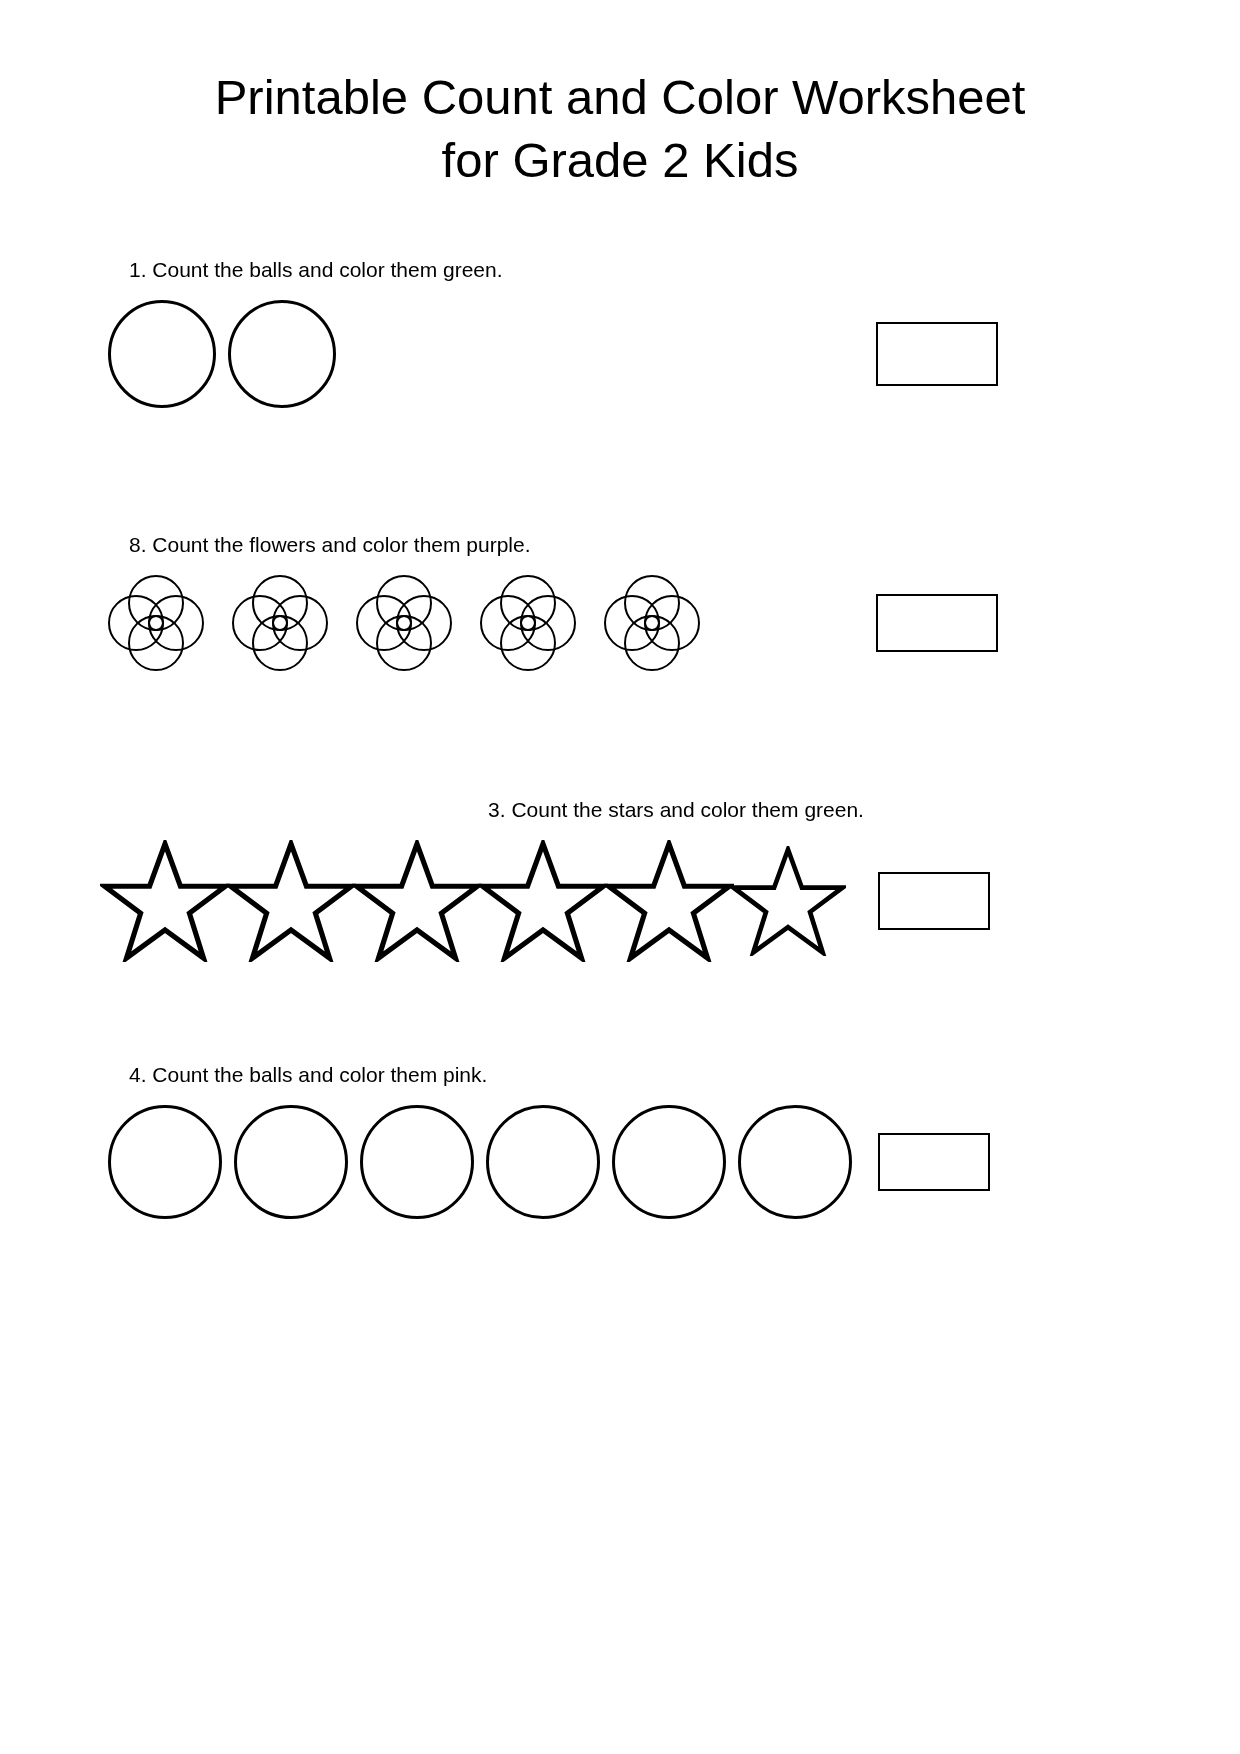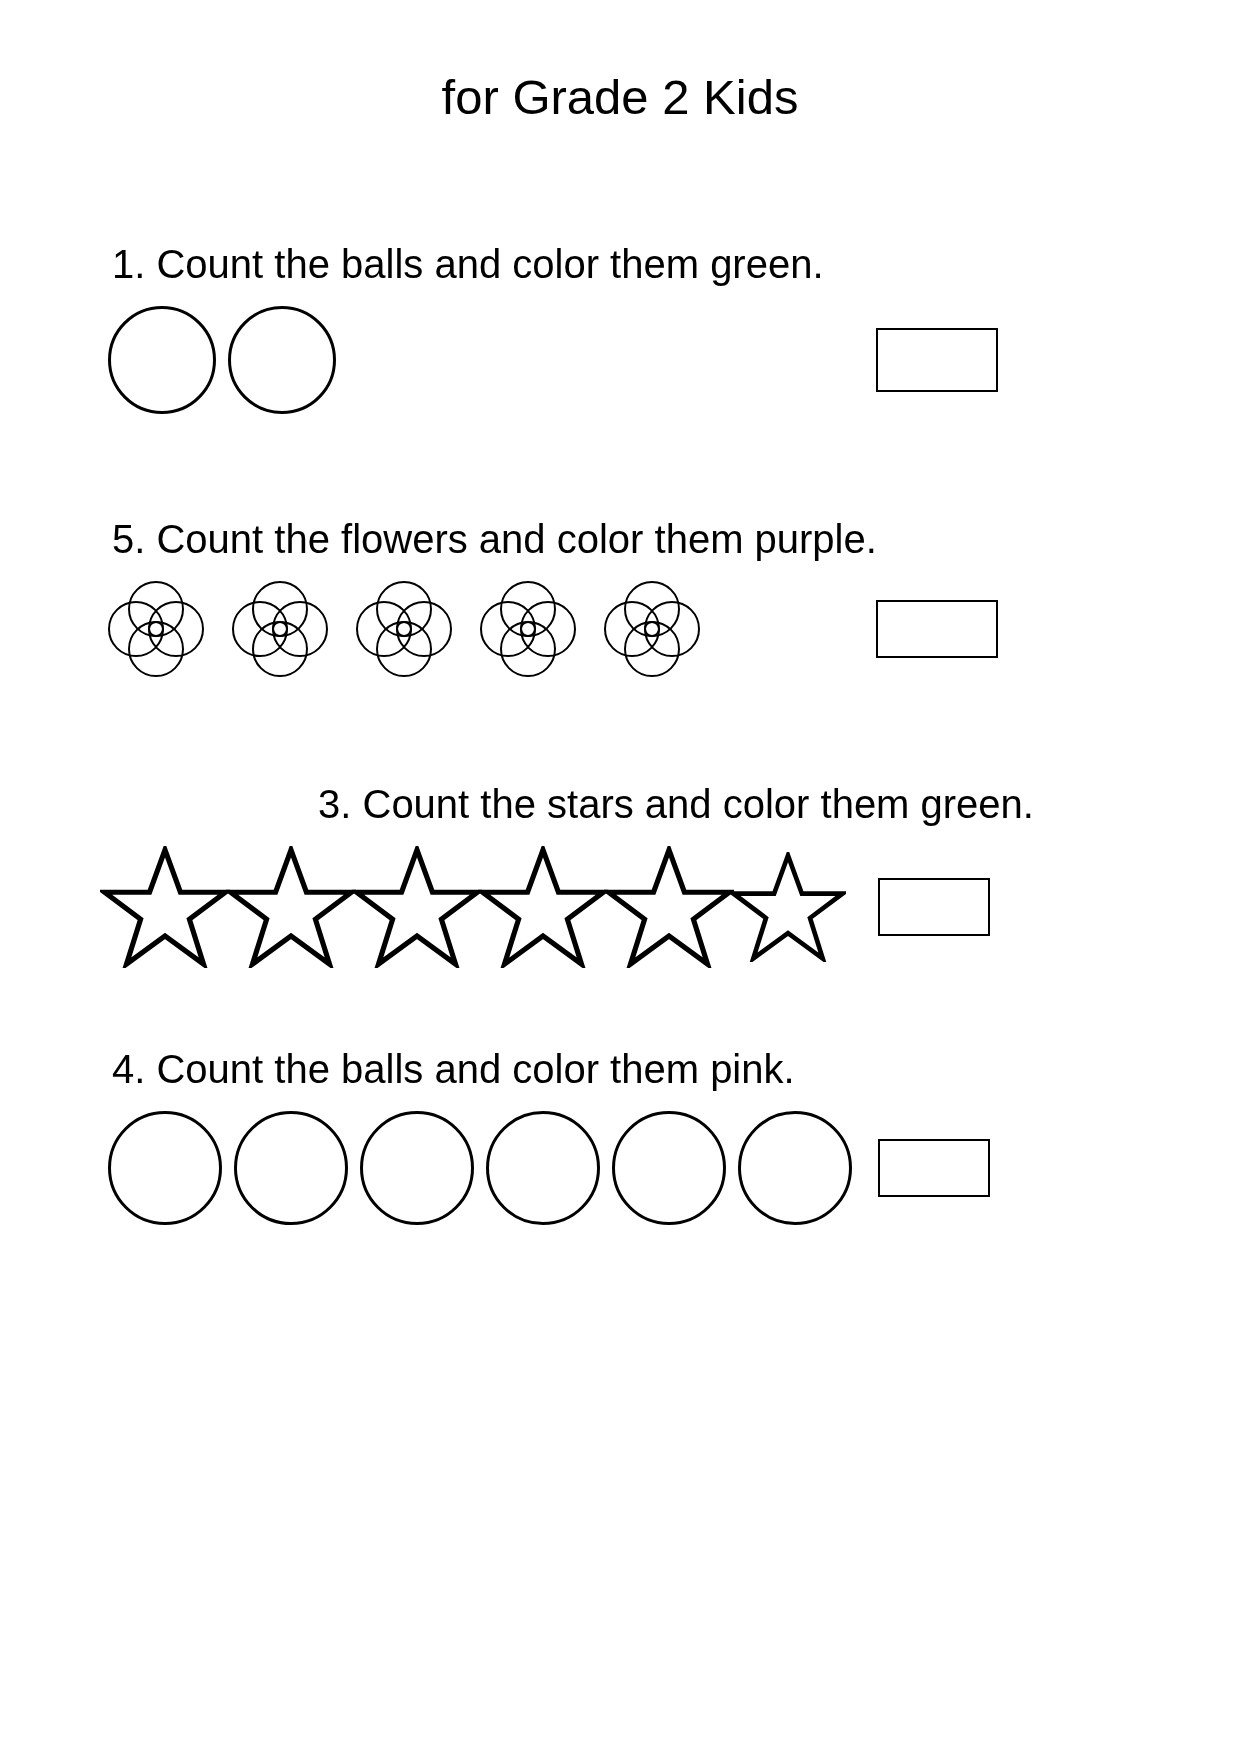--- a/index.html
+++ b/index.html
@@ -34,24 +34,24 @@
   }
   .title .line {
     display: block;
   }
   .question {
     position: absolute;
     left: 0;
     width: 1240px;
   }
   .q-text {
-    font-size: 40px;
+    font-size: 21px;
     line-height: 1.2;
     padding-left: 112px;
-    margin: 0;
+    margin: 17px;
     white-space: nowrap;
   }
   .shape-row {
     position: relative;
     margin-top: 18px;
     padding-left: 108px;
     display: flex;
     align-items: center;
   }
   .answer-box {
@@ -93,34 +93,35 @@
   .row-gap-flowers > .flower { margin-right: 28px; }
   .row-gap-stars > .star-wrap { margin-right: -4px; }
   .row-gap-balls4 > .ball { margin-right: 12px; }
 </style>
 </head>
 <body>
 
 <div class="page">
 
   <h1 class="title">
+    <span class="line">Printable Count and Color Worksheet</span>
     <span class="line">for Grade 2 Kids</span>
   </h1>
 
   <section class="question" style="top:240px;">
     <p class="q-text">1. Count the balls and color them green.</p>
     <div class="shape-row row-gap-balls1">
       <div class="ball" style="width:108px;height:108px;"></div>
       <div class="ball" style="width:108px;height:108px;"></div>
       <div class="answer-box" style="width:122px;height:64px;left:876px;top:22px;"></div>
     </div>
   </section>
 
   <section class="question" style="top:515px;">
-    <p class="q-text">5. Count the flowers and color them purple.</p>
+    <p class="q-text">8. Count the flowers and color them purple.</p>
     <div class="shape-row row-gap-flowers">
 
       <div class="flower" style="width:96px;height:96px;">
         <div class="petal" style="width:56px;height:56px;left:20px;top:0;"></div>
         <div class="petal" style="width:56px;height:56px;left:40px;top:20px;"></div>
         <div class="petal" style="width:56px;height:56px;left:20px;top:40px;"></div>
         <div class="petal" style="width:56px;height:56px;left:0;top:20px;"></div>
         <div class="core" style="width:16px;height:16px;left:40px;top:40px;"></div>
       </div>
 

